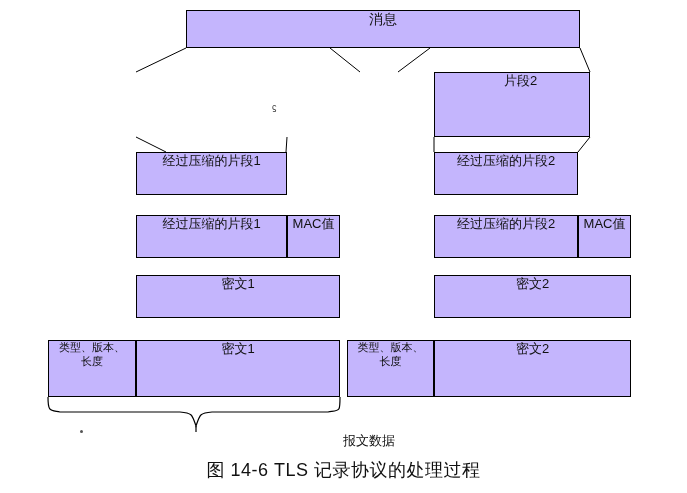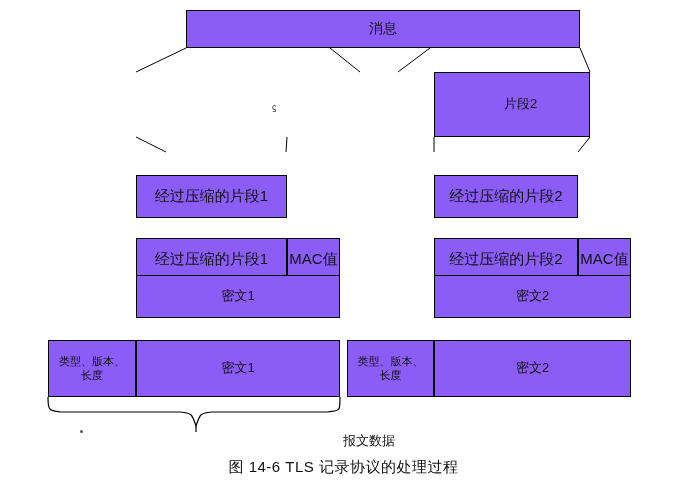--- a/index.html
+++ b/index.html
@@ -17,45 +17,45 @@
   }
   #stage {
     position: relative;
     width: 687px;
     height: 493px;
   }
   .box {
     position: absolute;
     box-sizing: border-box;
     border: 1px solid #000;
-    background: #8b5cf6;
+    background: #c4b5fd;
     display: flex;
-    align-items: center;
+    align-items: flex-start;
     justify-content: center;
     font-size: 13px;
     line-height: 1.25;
     text-align: center;
     white-space: pre-line;
   }
   .msg-box { font-size: 14px; }
-  .small { font-size: 15px; margin-top: 23px; }
+  .small { font-size: 13px; }
   .tiny { font-size: 11px; }
   svg.overlay {
     position: absolute;
     left: 0;
     top: 0;
     width: 687px;
     height: 493px;
     pointer-events: none;
   }
   .caption {
     position: absolute;
     width: 100%;
     text-align: center;
-    font-size: 15px;
+    font-size: 18px;
     letter-spacing: 0.5px;
   }
   .brace-label {
     position: absolute;
     text-align: right;
     font-size: 13px;
   }
   .stray {
     position: absolute;
     font-size: 9px;

